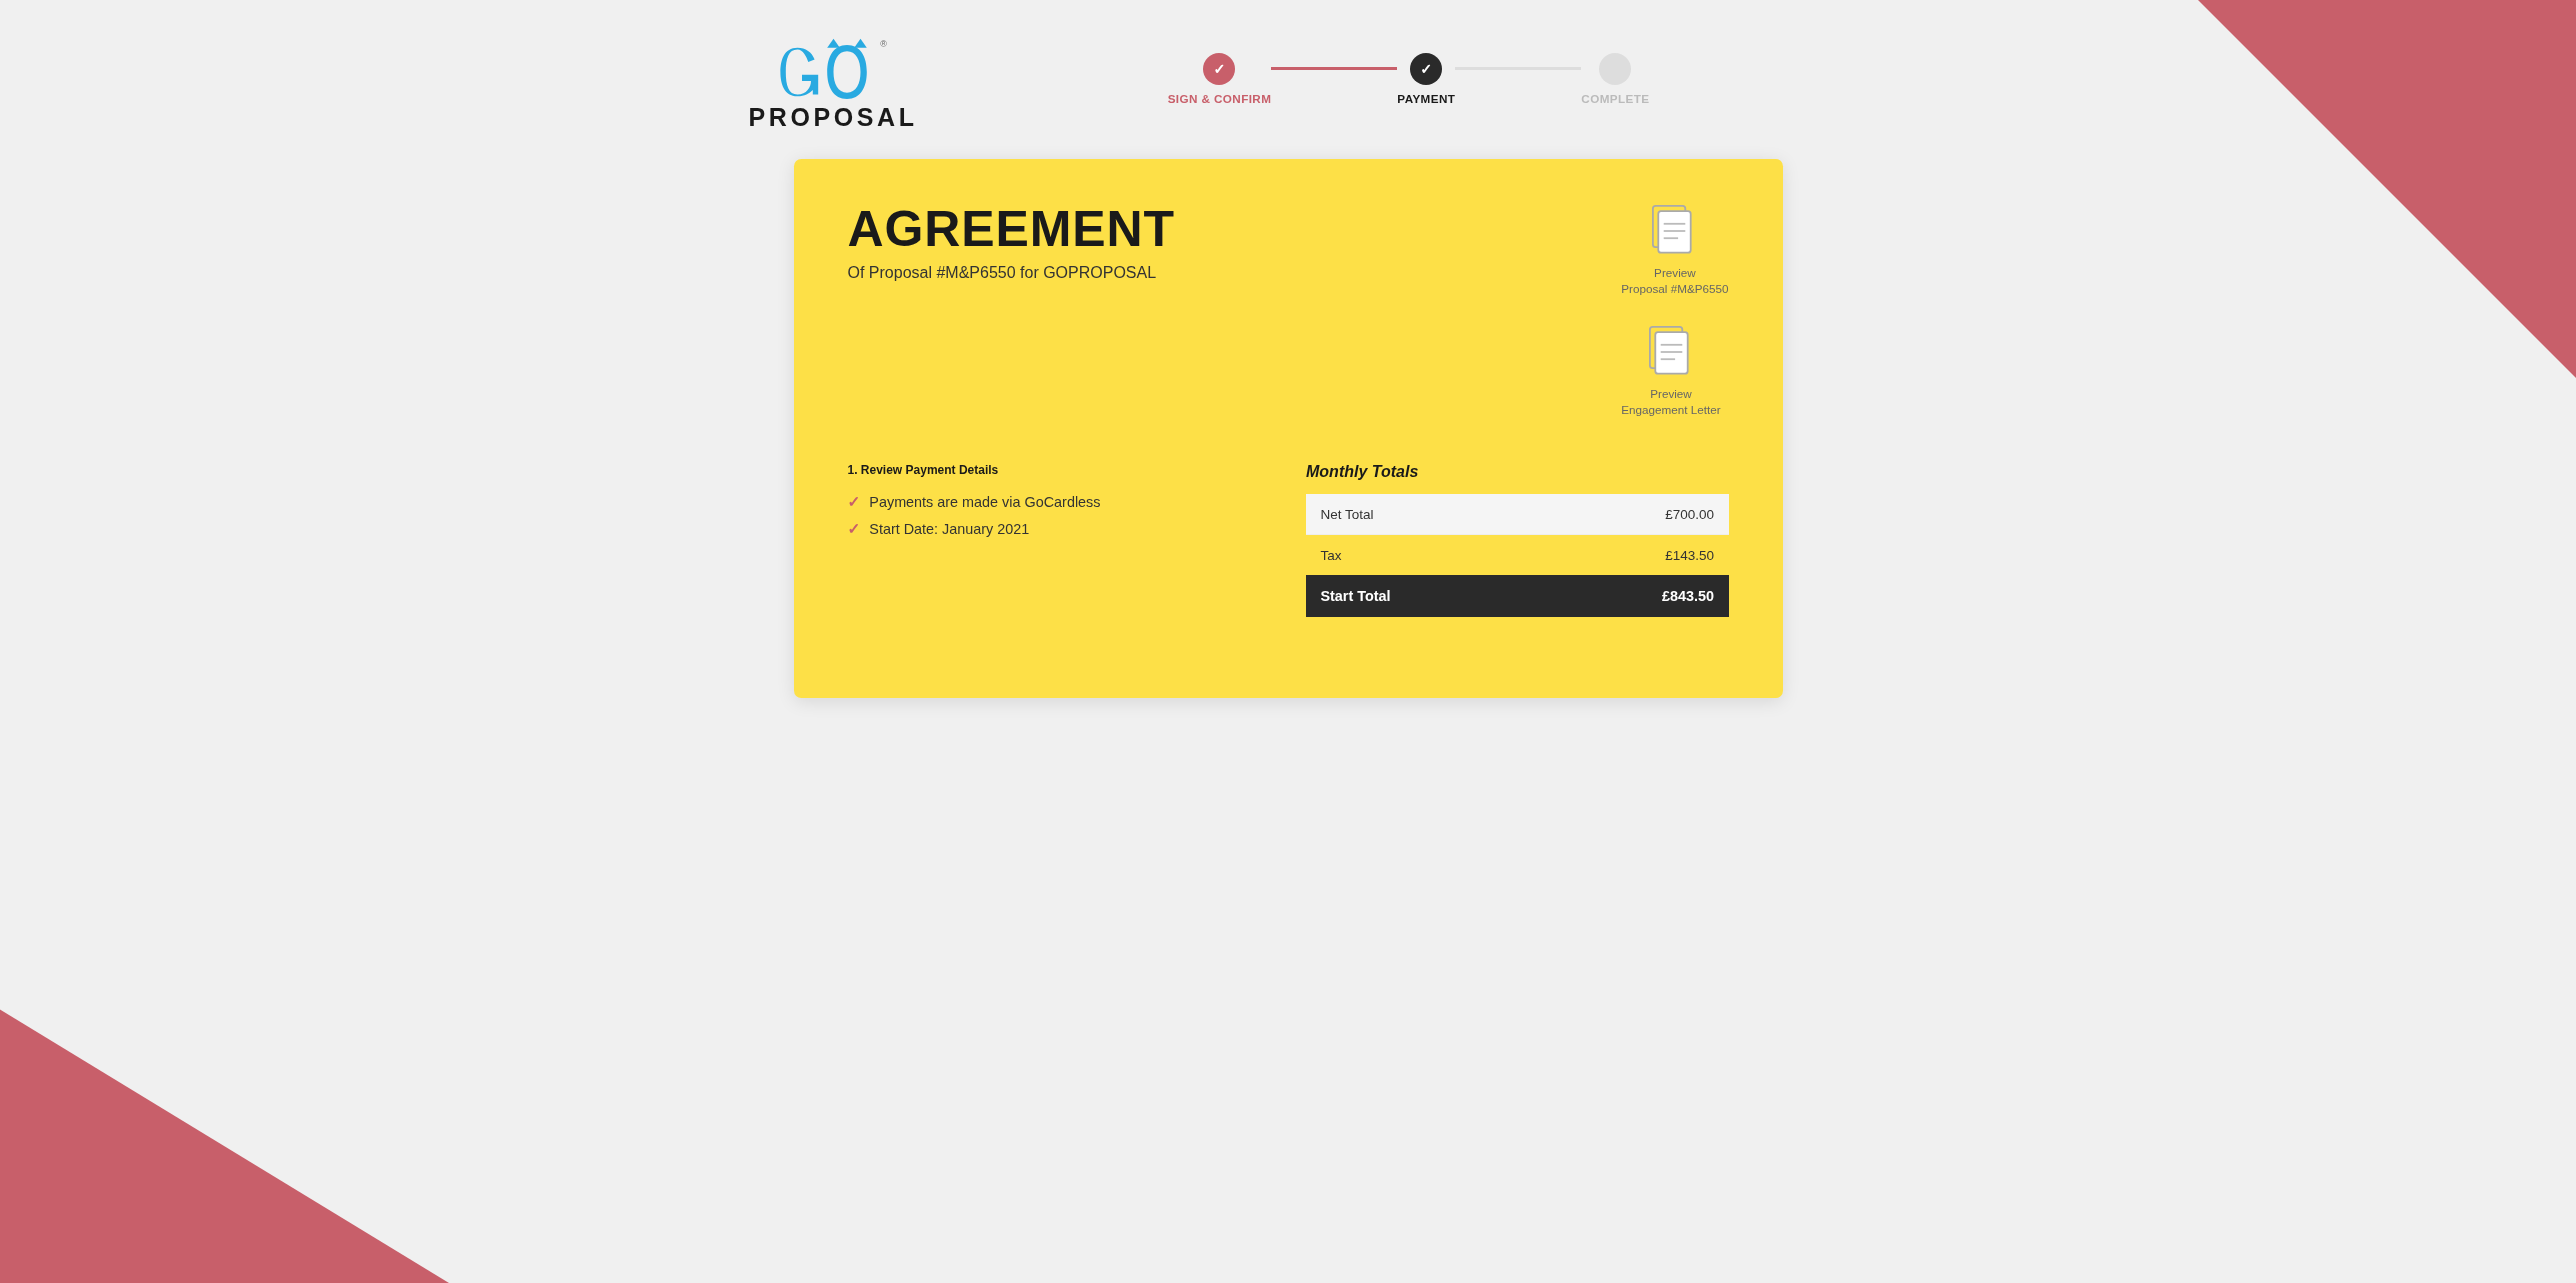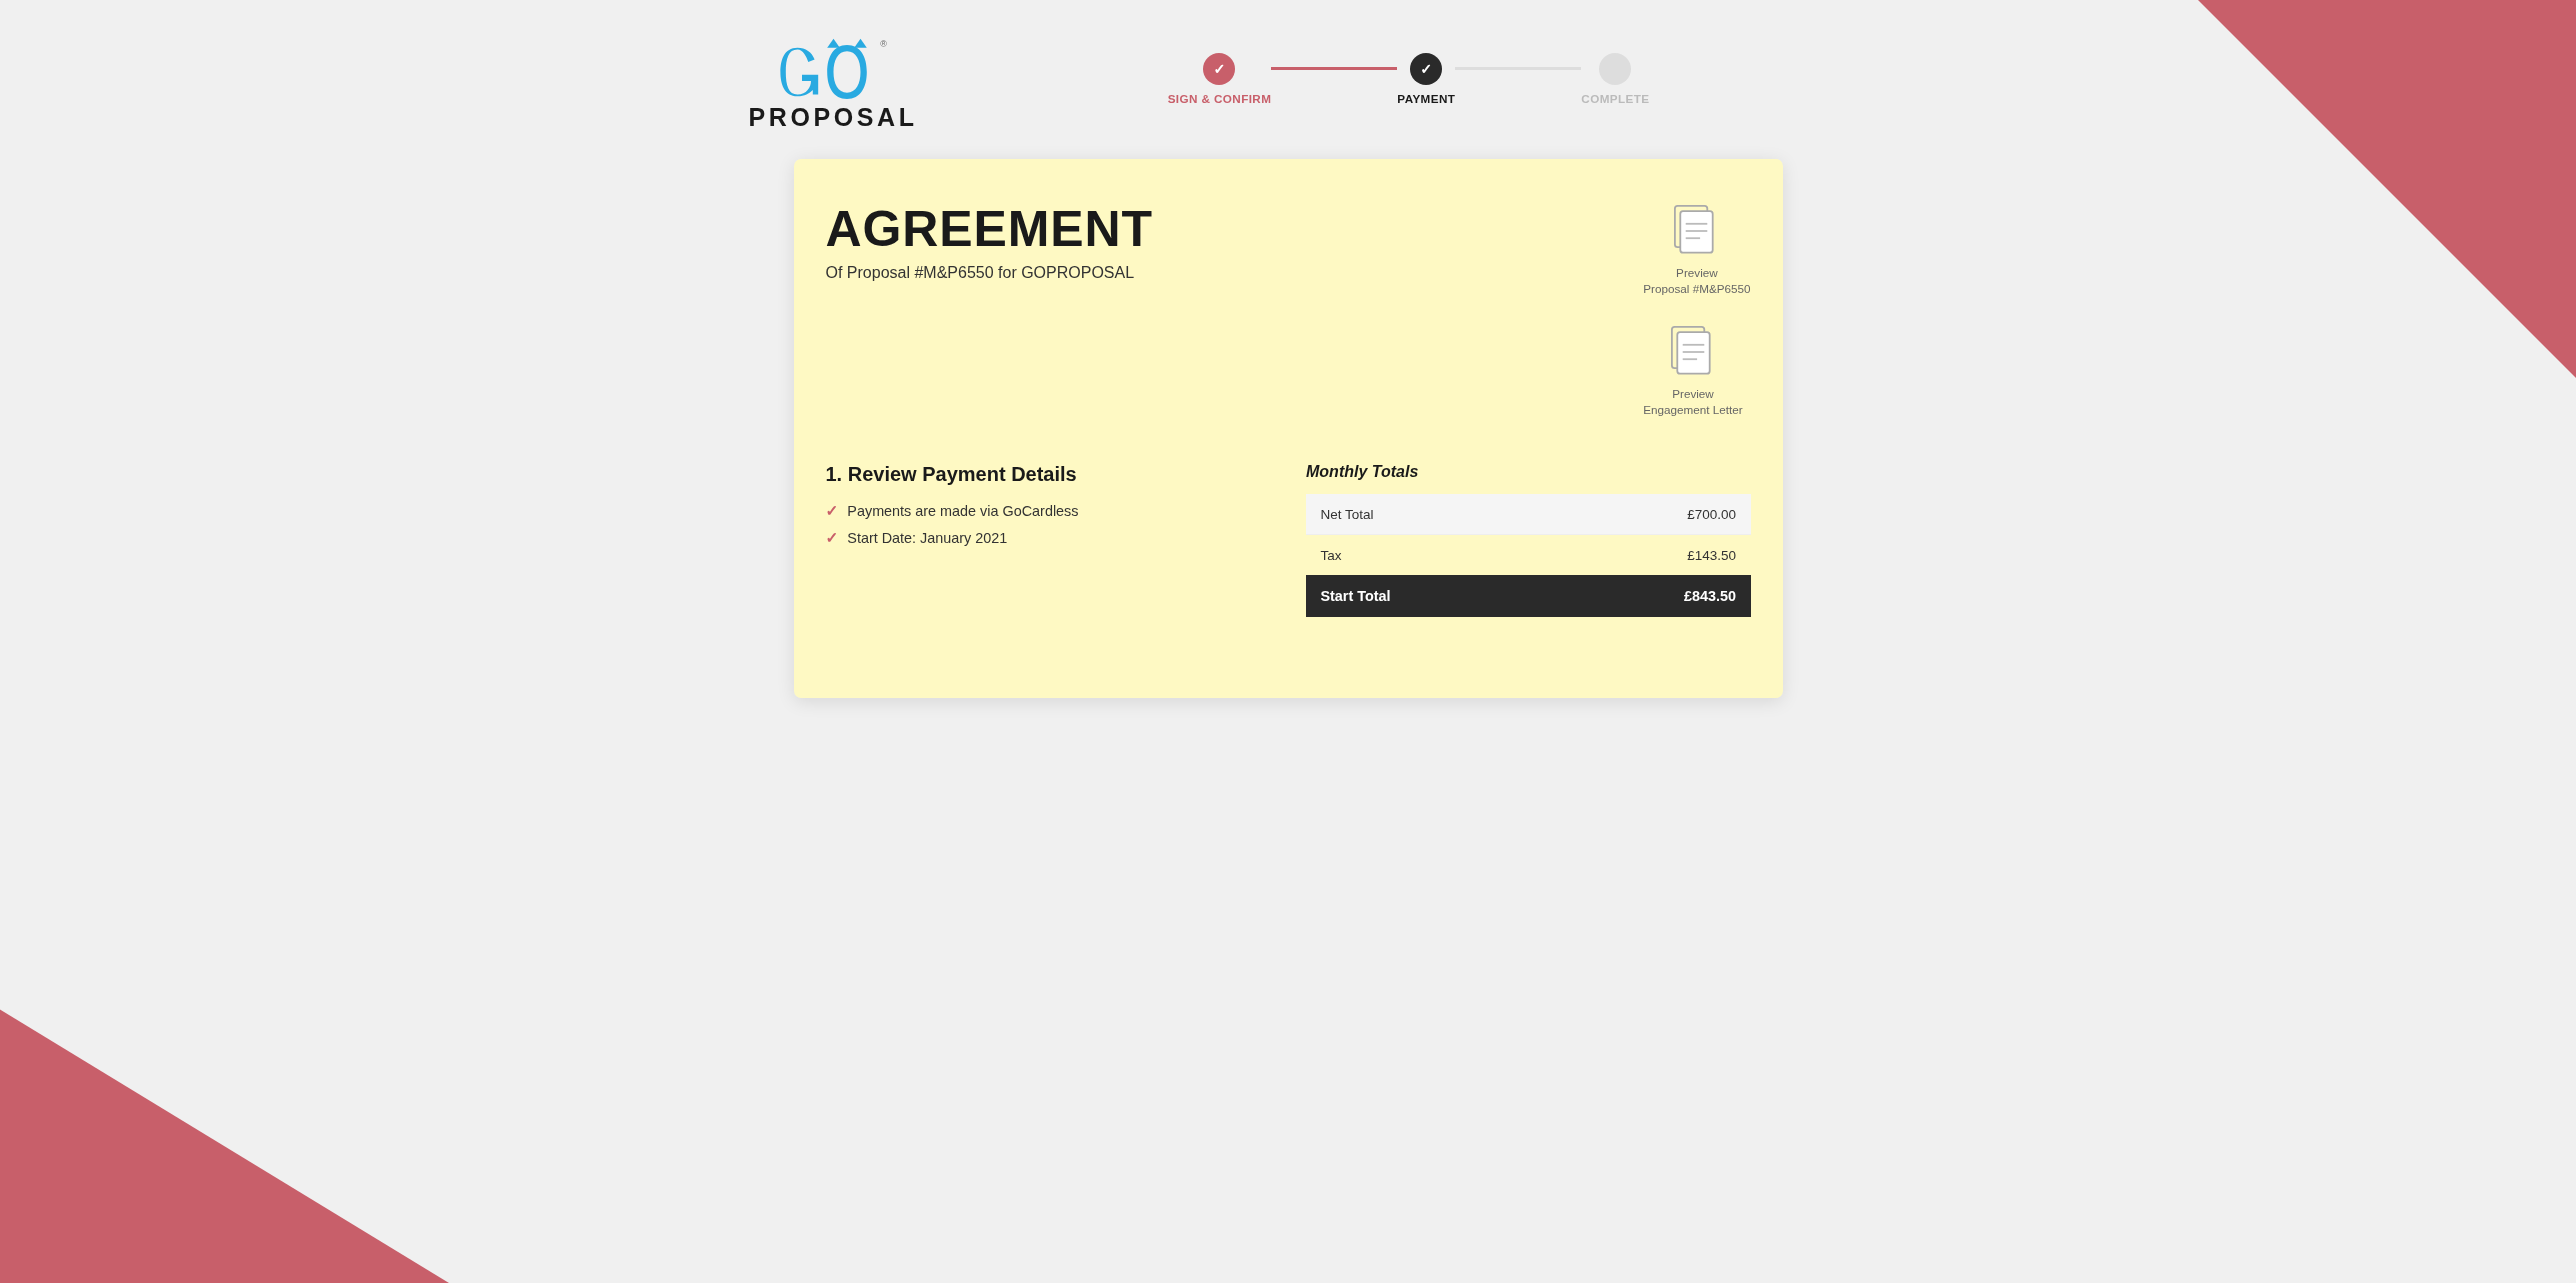--- a/index.html
+++ b/index.html
@@ -127,24 +127,24 @@
       height: 2.7px;
       margin-bottom: 21.6px;
     }
     .step-connector.completed { background: #c85f6a; }
     .step-connector.pending { background: #ddd; }
 
     
     .main-card {
       width: 100%;
       max-width: 989px;
-      background: #fef9c3;
+      background: #fde047;
       border-radius: 7.2px;
       box-shadow: 0 3.6px 18px rgba(0,0,0,0.1);
-      padding: 45px 32px 54px;
+      padding: 45px 54px 54px;
     }
 
     .card-header {
       display: flex;
       justify-content: space-between;
       align-items: flex-start;
       margin-bottom: 45px;
     }
 
     .agreement-title-block {}
@@ -192,21 +192,21 @@
     .content-grid {
       display: grid;
       grid-template-columns: 1fr 1fr;
       gap: 36px;
       align-items: start;
     }
 
     
     .payment-details-section {}
     .section-title {
-      font-size: 20px;
+      font-size: 12px;
       font-weight: 700;
       color: #1a1a1a;
       margin-bottom: 16px;
     }
     .checklist {
       list-style: none;
       display: flex;
       flex-direction: column;
       gap: 9px;
     }

